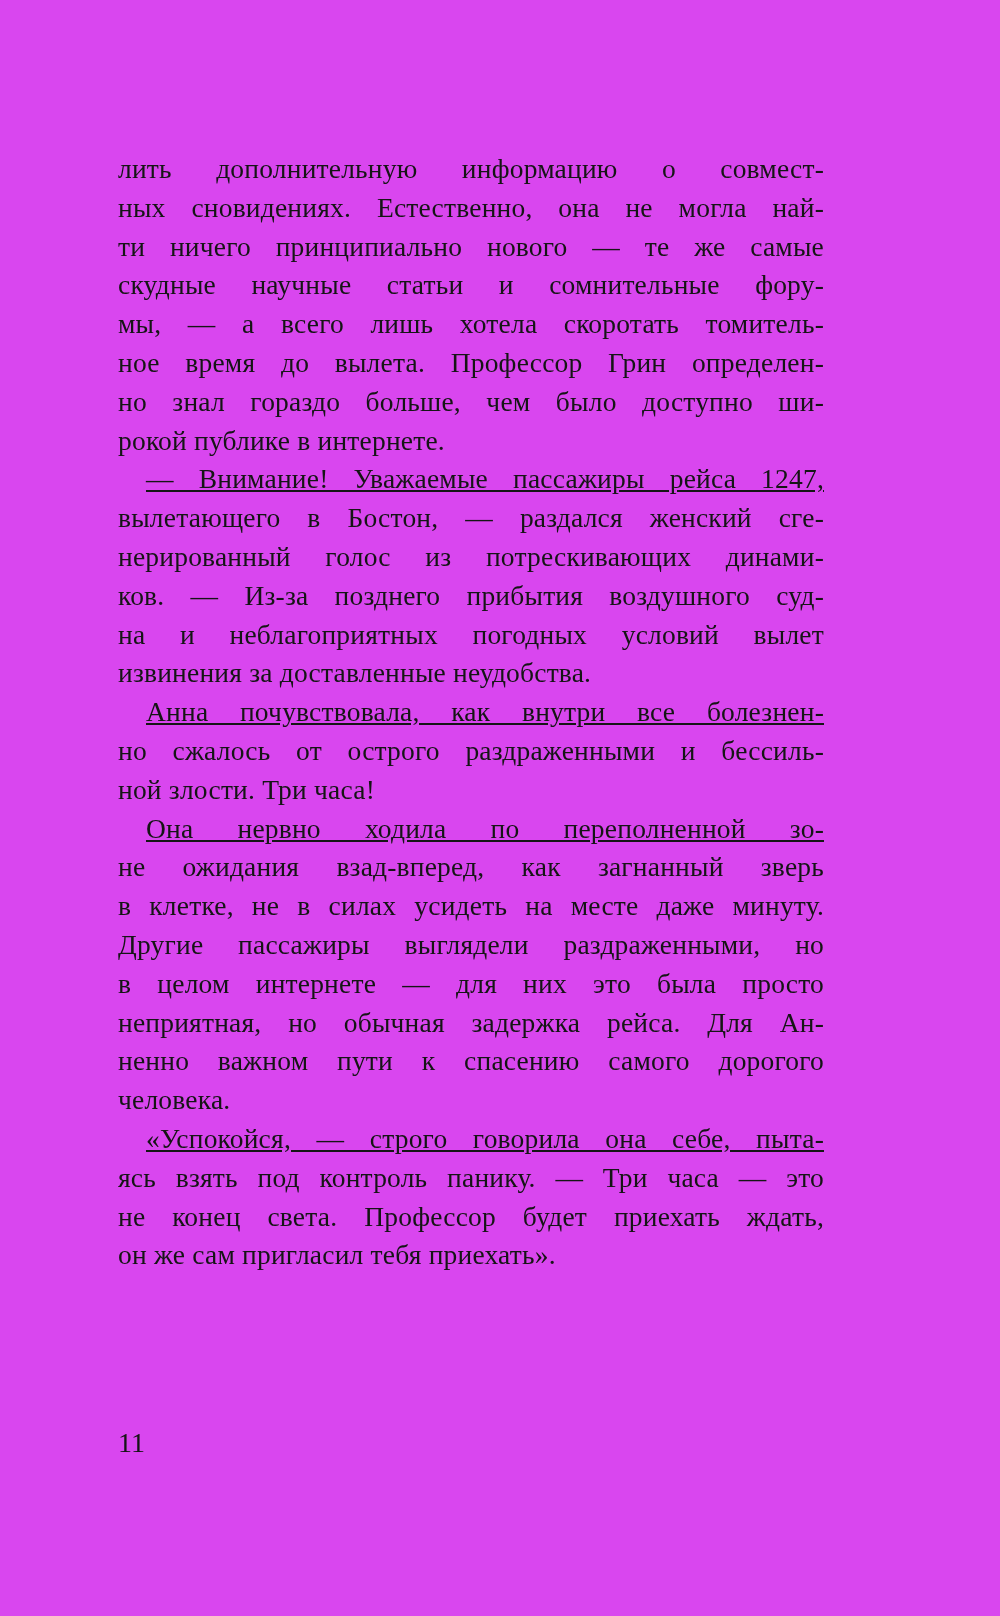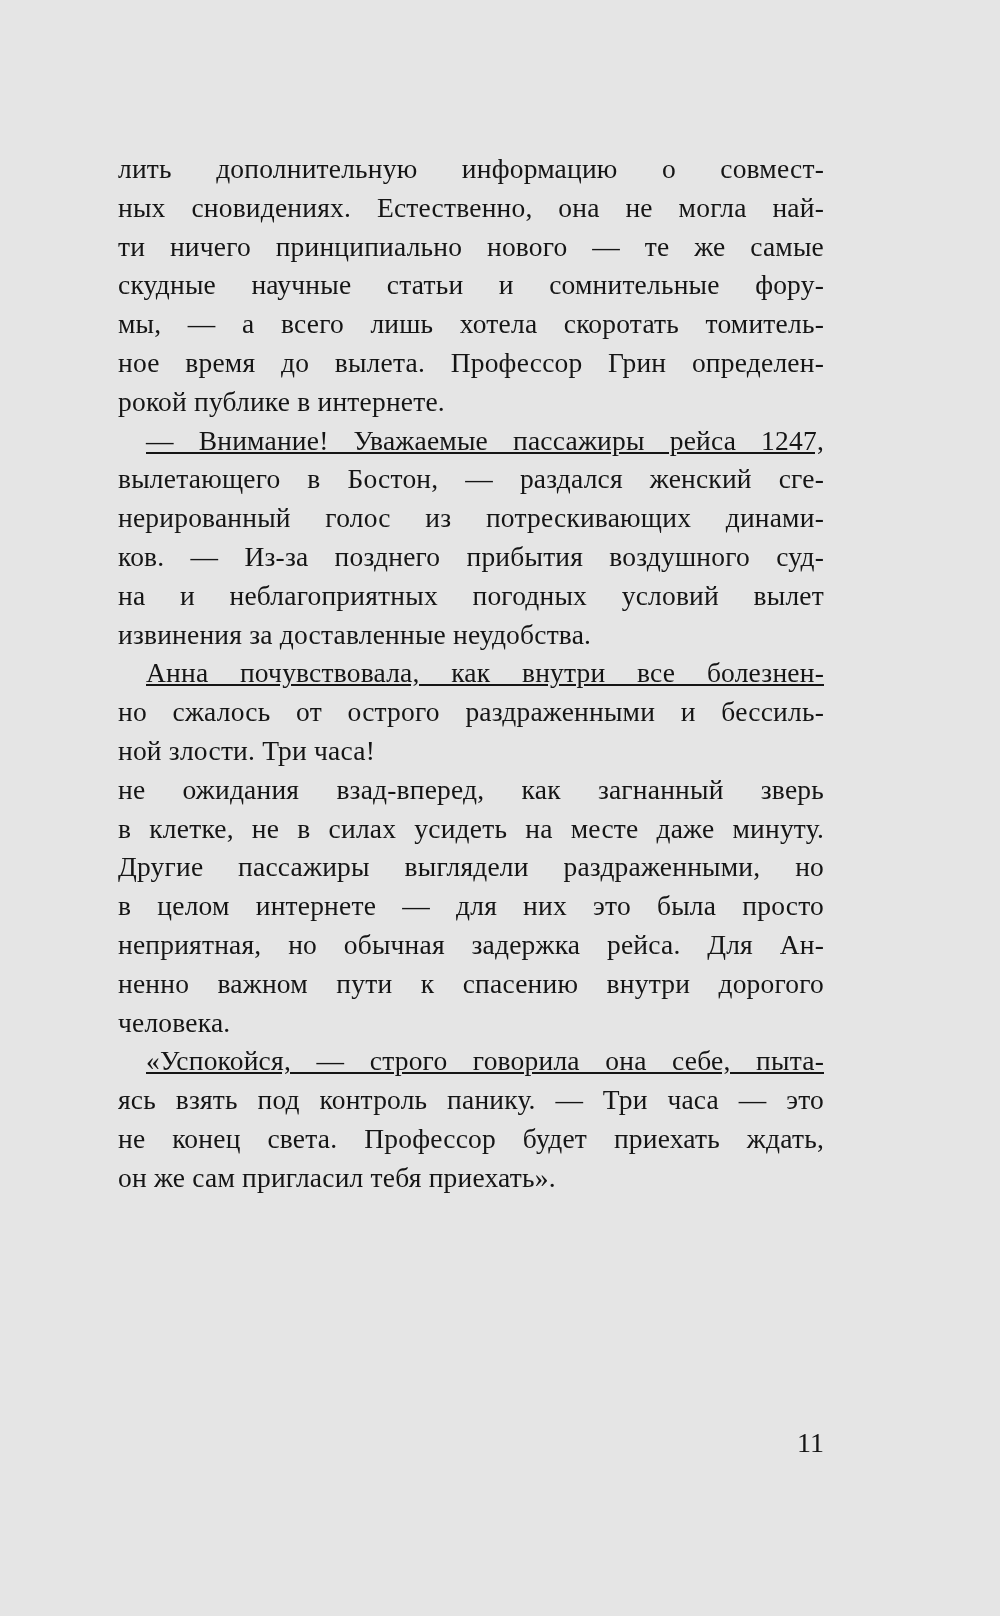--- a/index.html
+++ b/index.html
@@ -35,52 +35,54 @@
   }
   .text-line.indent {
     text-indent: 28px;
     text-decoration: underline;
   }
   .page-number {
     position: absolute;
     left: 118px;
     top: 1424px;
     width: 706px;
-    text-align: right;
+    text-align: left;
     font-size: 28px;
     line-height: 38px;
   }
 </style>
 </head>
 <body>
 
-<div class="book-page" style="background: #e5e5e5; color: rgb(21, 21, 21);">
+<div class="book-page" style="background: #d946ef; color: rgb(21, 21, 21);">
   <div class="text-block">
       <div class="text-line">лить дополнительную информацию о совмест-</div>
       <div class="text-line">ных сновидениях. Естественно, она не могла най-</div>
       <div class="text-line">ти ничего принципиально нового — те же самые</div>
       <div class="text-line">скудные научные статьи и сомнительные фору-</div>
       <div class="text-line">мы, — а всего лишь хотела скоротать томитель-</div>
       <div class="text-line">ное время до вылета. Профессор Грин определен-</div>
+      <div class="text-line">но знал гораздо больше, чем было доступно ши-</div>
       <div class="text-line para-end">рокой публике в интернете.</div>
       <div class="text-line indent">— Внимание! Уважаемые пассажиры рейса 1247,</div>
       <div class="text-line">вылетающего в Бостон, — раздался женский сге-</div>
       <div class="text-line">нерированный голос из потрескивающих динами-</div>
       <div class="text-line">ков. — Из-за позднего прибытия воздушного суд-</div>
       <div class="text-line">на и неблагоприятных погодных условий вылет</div>
       <div class="text-line para-end">извинения за доставленные неудобства.</div>
       <div class="text-line indent">Анна почувствовала, как внутри все болезнен-</div>
       <div class="text-line">но сжалось от острого раздраженными и бессиль-</div>
       <div class="text-line para-end">ной злости. Три часа!</div>
+      <div class="text-line indent">Она нервно ходила по переполненной зо-</div>
       <div class="text-line">не ожидания взад-вперед, как загнанный зверь</div>
       <div class="text-line">в клетке, не в силах усидеть на месте даже минуту.</div>
       <div class="text-line">Другие пассажиры выглядели раздраженными, но</div>
       <div class="text-line">в целом интернете — для них это была просто</div>
       <div class="text-line">неприятная, но обычная задержка рейса. Для Ан-</div>
-      <div class="text-line">ненно важном пути к спасению внутри дорогого</div>
+      <div class="text-line">ненно важном пути к спасению самого дорогого</div>
       <div class="text-line para-end">человека.</div>
       <div class="text-line indent">«Успокойся, — строго говорила она себе, пыта-</div>
       <div class="text-line">ясь взять под контроль панику. — Три часа — это</div>
       <div class="text-line">не конец света. Профессор будет приехать ждать,</div>
       <div class="text-line para-end">он же сам пригласил тебя приехать».</div>
     </div>
   <div class="page-number">11</div>
 </div>
 
 </body></html>

